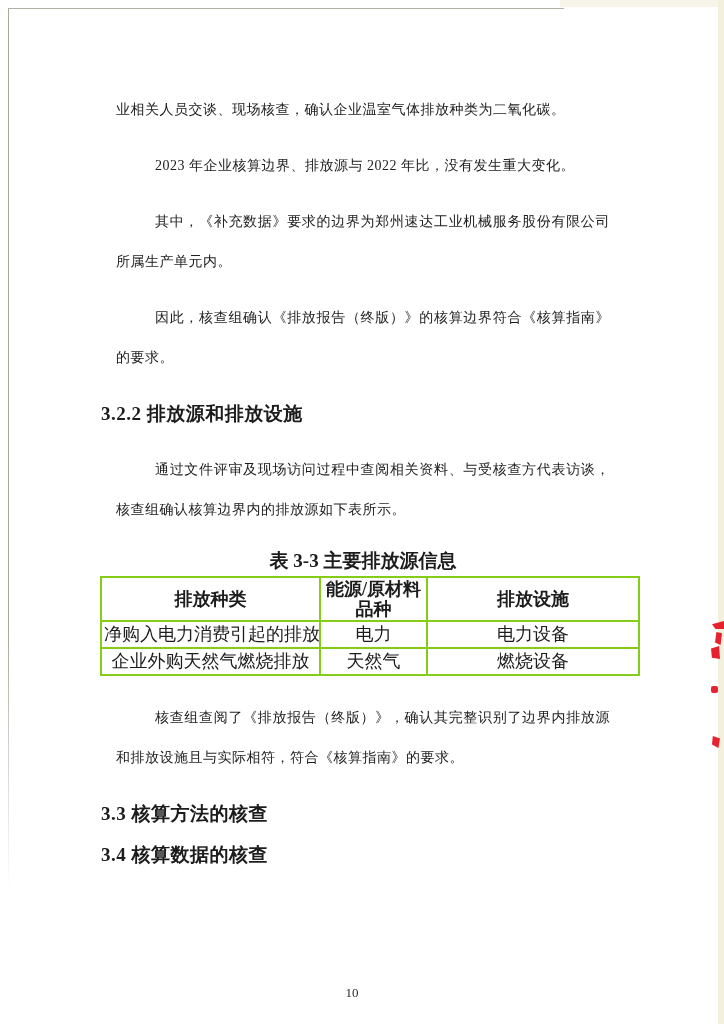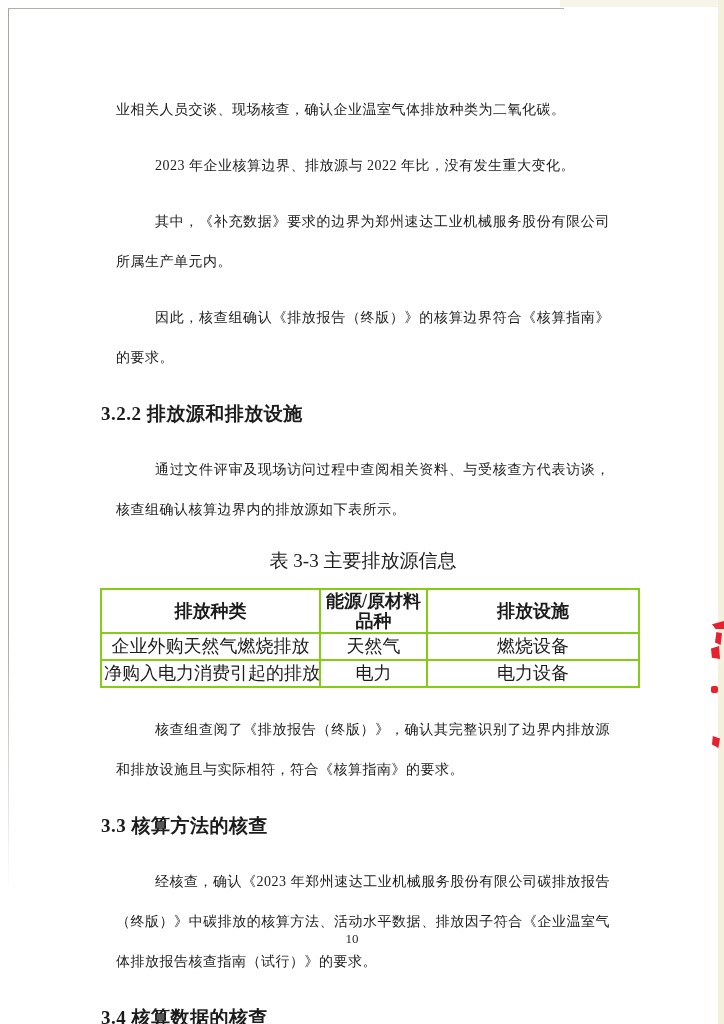--- a/index.html
+++ b/index.html
@@ -63,23 +63,23 @@
   }
   p.indent { text-indent: 39px; }
   .h {
     margin: 1px;
     font-size: 19px;
     font-weight: bold;
     line-height: 40px;
     letter-spacing: 0.5px;
   }
   .tbl-caption {
-    margin: 5px 0 12px 0;
+    margin: 5px 0 0 0;
     font-size: 19px;
-    font-weight: normal;
+    font-weight: bold;
     text-align: center;
     line-height: 30px;
   }
   table {
     border-collapse: collapse;
     width: 526px;
     table-layout: fixed;
   }
   .t33 td, .t33 th, .tsrc td {
     border: 2px solid #84cc16;
@@ -90,21 +90,21 @@
     overflow: hidden;
   }
   .t33 th { font-weight: bold; line-height: 20px; height: 42px; }
   .t33 td { height: 25px; line-height: 25px; white-space: nowrap; }
   .t33 .c1 { width: 213px; }
   .t33 .c2 { width: 101px; border-radius: 18px; }
   .t33 .c3 { width: 206px; }
   .spacer6 { height: 6px; }
   .page-number {
     position: absolute;
-    left: 0; top: 931px;
+    left: 0; top: 985px;
     width: 704px;
     text-align: center;
     font-size: 13px;
     color: #2a2a2a;
   }
 </style>
 </head>
 <body>
 
 <div class="scan-top-strip"></div>
@@ -132,37 +132,36 @@
   <p class="tbl-caption">表 3-3  主要排放源信息</p>
 
   <table class="t33">
     <tbody>
         <tr>
       <th class="c1">排放种类</th>
       <th class="c2">能源/原材料品种</th>
       <th class="c3">排放设施</th>
     </tr>
     <tr>
+      <td class="c1">净购入电力消费引起的排放</td>
+      <td class="c2">电力</td>
+      <td class="c3">电力设备</td>
+    </tr>
+    <tr>
       <td class="c1">企业外购天然气燃烧排放</td>
       <td class="c2">天然气</td>
       <td class="c3">燃烧设备</td>
-    </tr>
-    <tr>
-      <td class="c1">净购入电力消费引起的排放</td>
-      <td class="c2">电力</td>
-      <td class="c3">电力设备</td>
     </tr>
   </tbody>
     </table>
 
   <div class="spacer6"></div>
 
   <p class="body indent">核查组查阅了《排放报告（终版）》，确认其完整识别了边界内排放源和排放设施且与实际相符，符合《核算指南》的要求。</p>
 
   <p class="h">3.3 核算方法的核查</p>
 
-  <p class="body indent">经核查，确认《2023 年郑州速达工业机械服务股份有限公司碳排放报告（终版）》中碳排放的核算方法、活动水平数据、排放因子符合《企业温室气体排放报告核查指南（试行）》的要求。</p>
 
   <p class="h">3.4 核算数据的核查</p>
 
 </div>
 
 <div class="page-number">10</div>
 
 </body></html>

